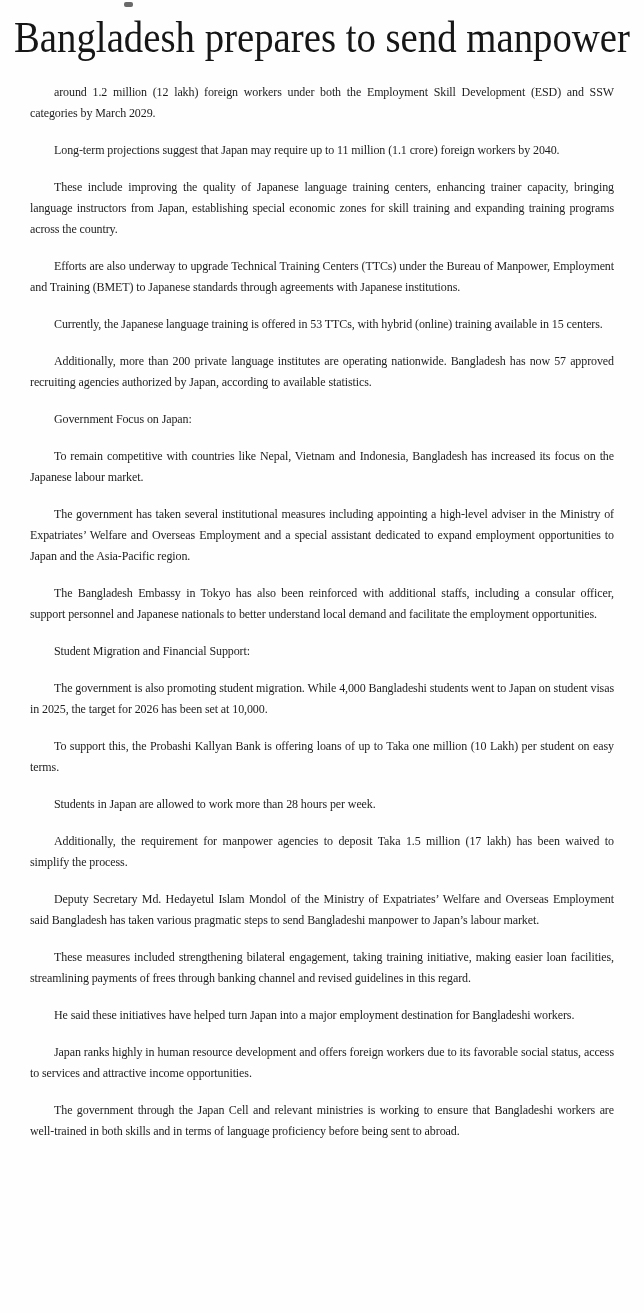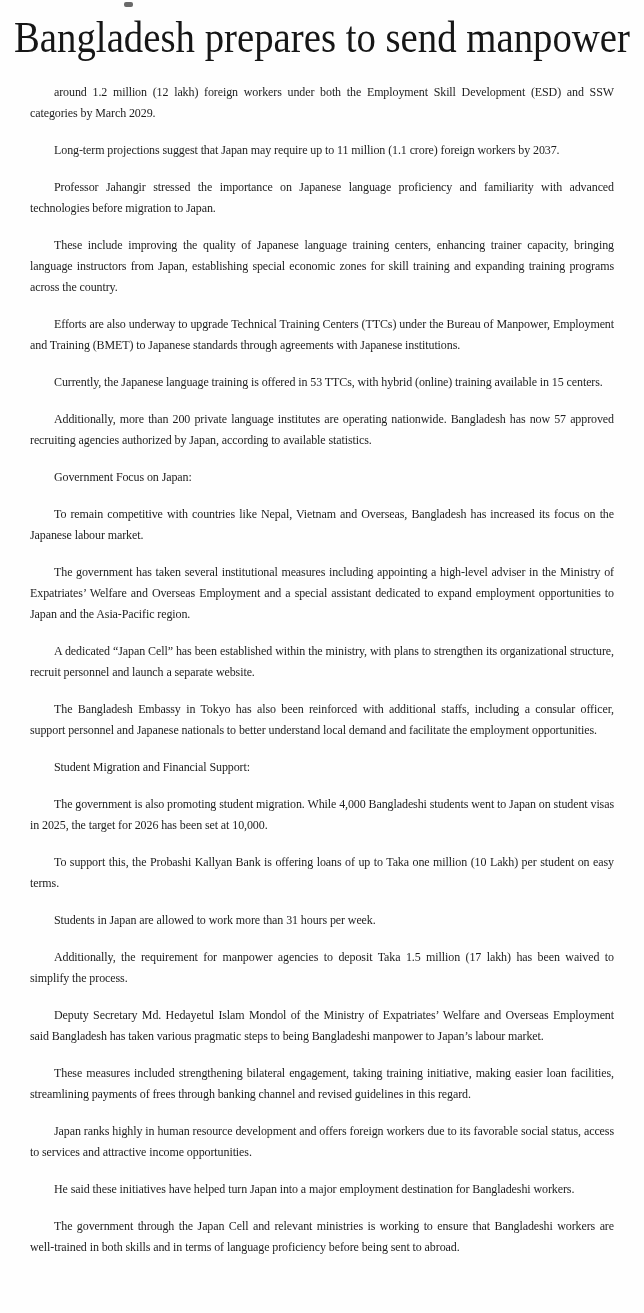--- a/index.html
+++ b/index.html
@@ -62,36 +62,34 @@
   <div class="scan-speck"></div>
 
   <div class="headline-wrap">
     <svg width="616" height="52" viewBox="0 0 616 52">
       <text x="0" y="38" textLength="616" lengthAdjust="spacingAndGlyphs">Bangladesh prepares to send manpower</text>
     </svg>
   </div>
 
   <div class="article-body" id="article-body">
       <p>around 1.2 million (12 lakh) foreign workers under both the Employment Skill Development (ESD) and SSW categories by March 2029.</p>
-      <p>Long-term projections suggest that Japan may require up to 11 million (1.1 crore) foreign workers by 2037.</p>
-      <p>Professor Jahangir stressed the importance on Japanese language proficiency and familiarity with advanced technologies before migration to Japan.</p>
+      <p>Long-term projections suggest that Japan may require up to 11 million (1.1 crore) foreign workers by 2040.</p>
       <p>These include improving the quality of Japanese language training centers, enhancing trainer capacity, bringing language instructors from Japan, establishing special economic zones for skill training and expanding training programs across the country.</p>
       <p>Efforts are also underway to upgrade Technical Training Centers (TTCs) under the Bureau of Manpower, Employment and Training (BMET) to Japanese standards through agreements with Japanese institutions.</p>
       <p>Currently, the Japanese language training is offered in 53 TTCs, with hybrid (online) training available in 15 centers.</p>
       <p>Additionally, more than 200 private language institutes are operating nationwide. Bangladesh has now 57 approved recruiting agencies authorized by Japan, according to available statistics.</p>
       <p>Government Focus on Japan:</p>
-      <p>To remain competitive with countries like Nepal, Vietnam and Overseas, Bangladesh has increased its focus on the Japanese labour market.</p>
+      <p>To remain competitive with countries like Nepal, Vietnam and Indonesia, Bangladesh has increased its focus on the Japanese labour market.</p>
       <p>The government has taken several institutional measures including appointing a high-level adviser in the Ministry of Expatriates’ Welfare and Overseas Employment and a special assistant dedicated to expand employment opportunities to Japan and the Asia-Pacific region.</p>
-      <p>A dedicated “Japan Cell” has been established within the ministry, with plans to strengthen its organizational structure, recruit personnel and launch a separate website.</p>
       <p>The Bangladesh Embassy in Tokyo has also been reinforced with additional staffs, including a consular officer, support personnel and Japanese nationals to better understand local demand and facilitate the employment opportunities.</p>
       <p>Student Migration and Financial Support:</p>
       <p>The government is also promoting student migration. While 4,000 Bangladeshi students went to Japan on student visas in 2025, the target for 2026 has been set at 10,000.</p>
       <p>To support this, the Probashi Kallyan Bank is offering loans of up to Taka one million (10 Lakh) per student on easy terms.</p>
-      <p>Students in Japan are allowed to work more than 31 hours per week.</p>
+      <p>Students in Japan are allowed to work more than 28 hours per week.</p>
       <p>Additionally, the requirement for manpower agencies to deposit Taka 1.5 million (17 lakh) has been waived to simplify the process.</p>
-      <p>Deputy Secretary Md. Hedayetul Islam Mondol of the Ministry of Expatriates’ Welfare and Overseas Employment said Bangladesh has taken various pragmatic steps to being Bangladeshi manpower to Japan’s labour market.</p>
+      <p>Deputy Secretary Md. Hedayetul Islam Mondol of the Ministry of Expatriates’ Welfare and Overseas Employment said Bangladesh has taken various pragmatic steps to send Bangladeshi manpower to Japan’s labour market.</p>
       <p>These measures included strengthening bilateral engagement, taking training initiative, making easier loan facilities, streamlining payments of frees through banking channel and revised guidelines in this regard.</p>
+      <p>He said these initiatives have helped turn Japan into a major employment destination for Bangladeshi workers.</p>
       <p>Japan ranks highly in human resource development and offers foreign workers due to its favorable social status, access to services and attractive income opportunities.</p>
-      <p>He said these initiatives have helped turn Japan into a major employment destination for Bangladeshi workers.</p>
       <p>The government through the Japan Cell and relevant ministries is working to ensure that Bangladeshi workers are well-trained in both skills and in terms of language proficiency before being sent to abroad.</p>
     </div>
 
 </div>
 
 </body></html>

